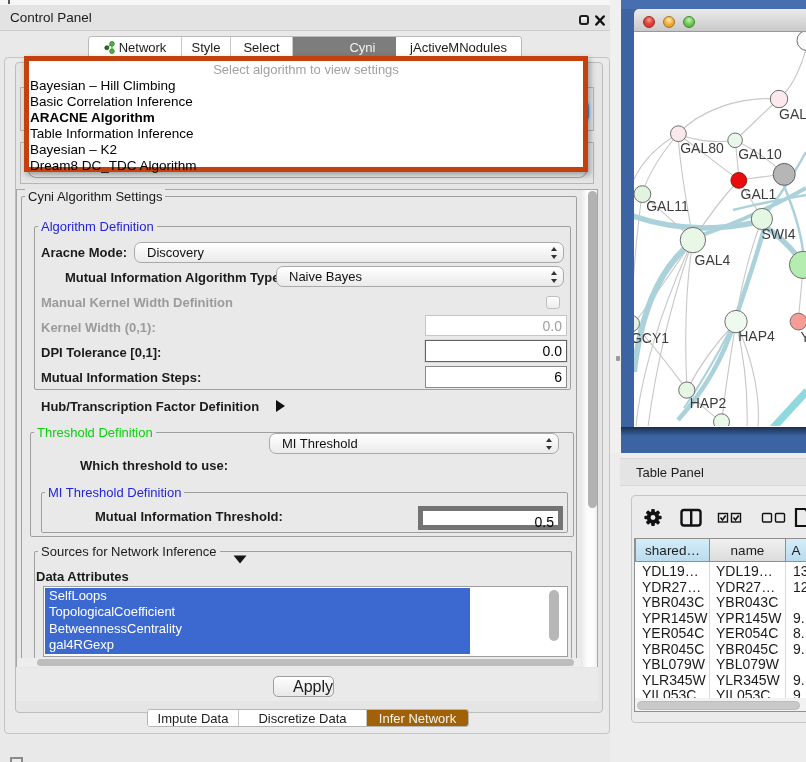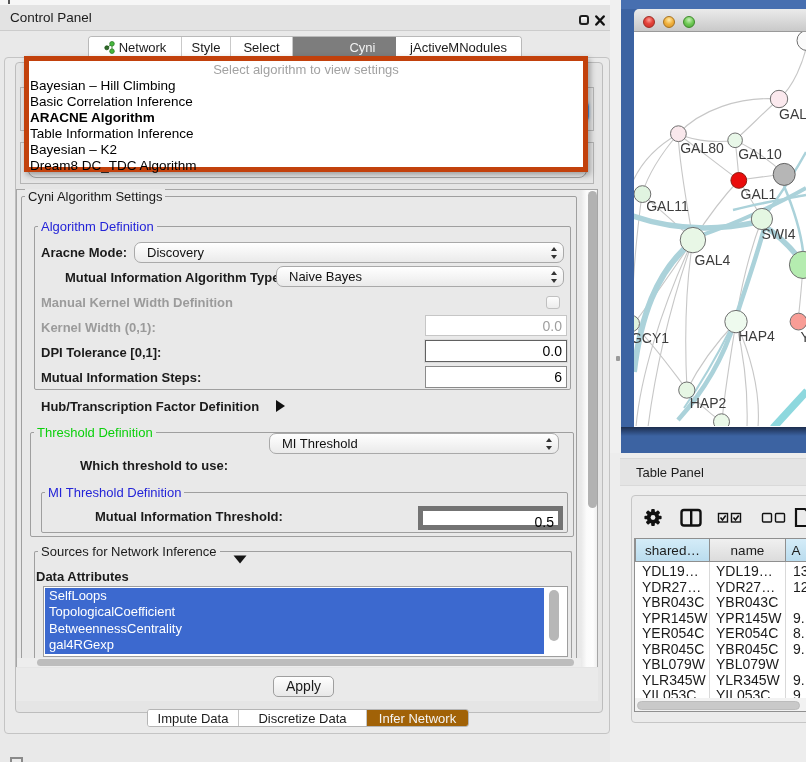--- a/index.html
+++ b/index.html
@@ -46,32 +46,32 @@
 .lbl.dis { color:#9b9b9b; }
 
 .combo { position:absolute; border:1px solid #a9a9a9; border-radius:7px; background:linear-gradient(#ffffff,#eaeaea); font-size:13px; }
 .combo .ctext { position:absolute; left:12px; top:0; line-height:19px; color:#111; }
 .combo .arr { position:absolute; right:5px; top:50%; width:8px; height:12px; margin-top:-6px; }
 
 .tfield { position:absolute; background:#fff; text-align:right; font-size:14px; line-height:20px; padding-right:4px; }
 
 
 #datalist { left:43px; top:586px; width:525px; height:71px; background:#fff; border:1px solid #9e9e9e; overflow:hidden; }
-#datalist .sel { position:absolute; left:1px; top:1px; width:499px; height:66px; background:#3c69cf; }
+#datalist .sel { position:absolute; left:1px; top:1px; width:425px; height:66px; background:#3c69cf; }
 #datalist .row { height:16.4px; line-height:16.4px; color:#fff; font-size:13px; padding-left:4px; white-space:nowrap; }
 #dlthumb { left:549px; top:590px; width:10px; height:51px; border-radius:5px; background:#b7b7b7; }
 
 
 #vtrack { left:581px; top:190px; width:16px; height:477px; background:linear-gradient(90deg,#e9e9e9,#fbfbfb 35%,#fdfdfd 75%,#efefef); }
 #vthumb { left:588px; top:191px; width:9px; height:317px; border-radius:4.5px; background:#b2b2b2; }
 #htrack { left:17px; top:658px; width:570px; height:8.5px; background:#ededed; }
 #hthumb { left:37px; top:658.5px; width:537px; height:7.5px; border-radius:4px; background:#bdbdbd; }
 
 
-#applybtn { left:273px; top:676px; width:61px; height:21px; border:1px solid #9f9f9f; border-radius:5px; background:linear-gradient(#fefefe,#e8e8e8); text-align:center; line-height:19px; font-size:14px; }
+#applybtn { left:273px; top:676px; width:61px; height:21px; border:1px solid #9f9f9f; border-radius:5px; background:linear-gradient(#fefefe,#e8e8e8); text-align:right; line-height:19px; font-size:16px; }
 #btabs { left:147px; top:709px; height:18px; display:flex; border:1px solid #b5b5b5; border-radius:3px; overflow:hidden; background:#fff; }
 #btabs .tab { line-height:17px; text-align:center; font-size:13px; background:#fff; border-right:1px solid #c6c6c6; color:#1c1c1c; }
 #btabs .tab.sel { background:#a16207; color:#f4f4f4; border-right:none; }
 #cornerbox { left:10px; top:756.5px; width:13px; height:10px; border:2px solid #8a8a8a; background:#ececec; }
 
 
 #gapcol { left:610px; top:0; width:11px; height:762px; background:#f0f0f0; }
 #bluedesk { left:621px; top:0; width:185px; height:453px; background:linear-gradient(#49710_no); background:#3c63a2; }
 #bluetop { left:621px; top:0; width:185px; height:9px; background:#476fb0; }
 .tl { position:absolute; top:15.5px; width:12px; height:12px; border-radius:50%; }

